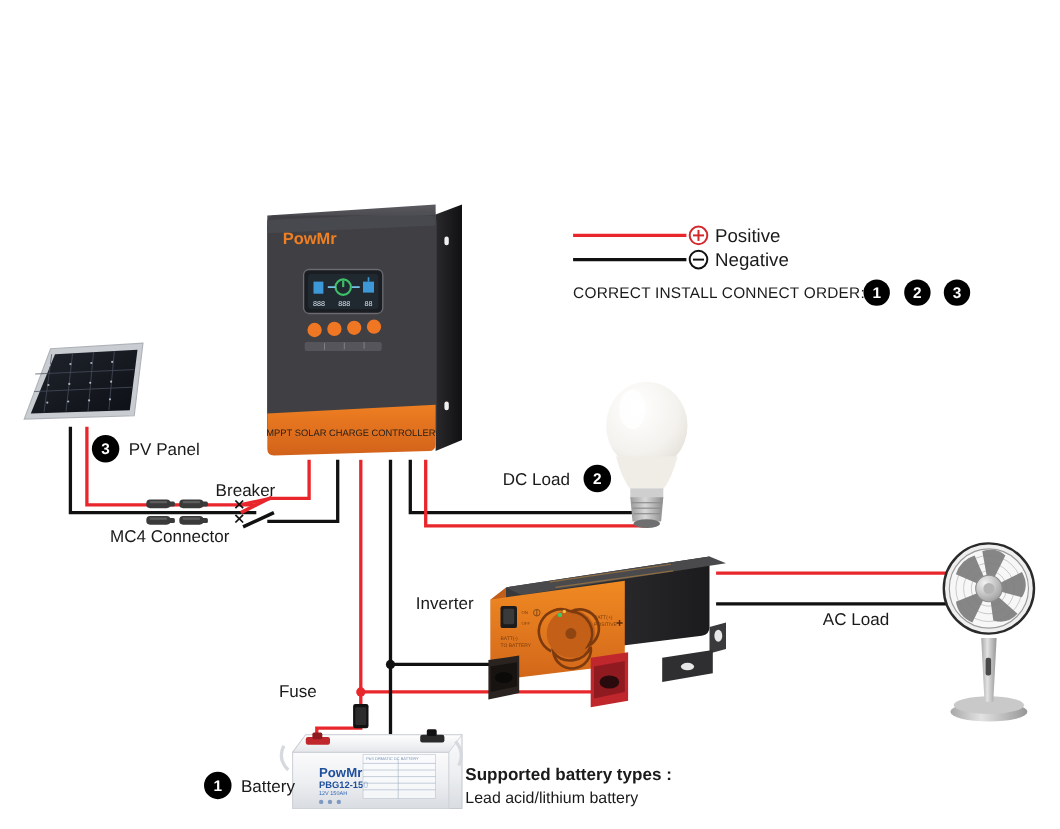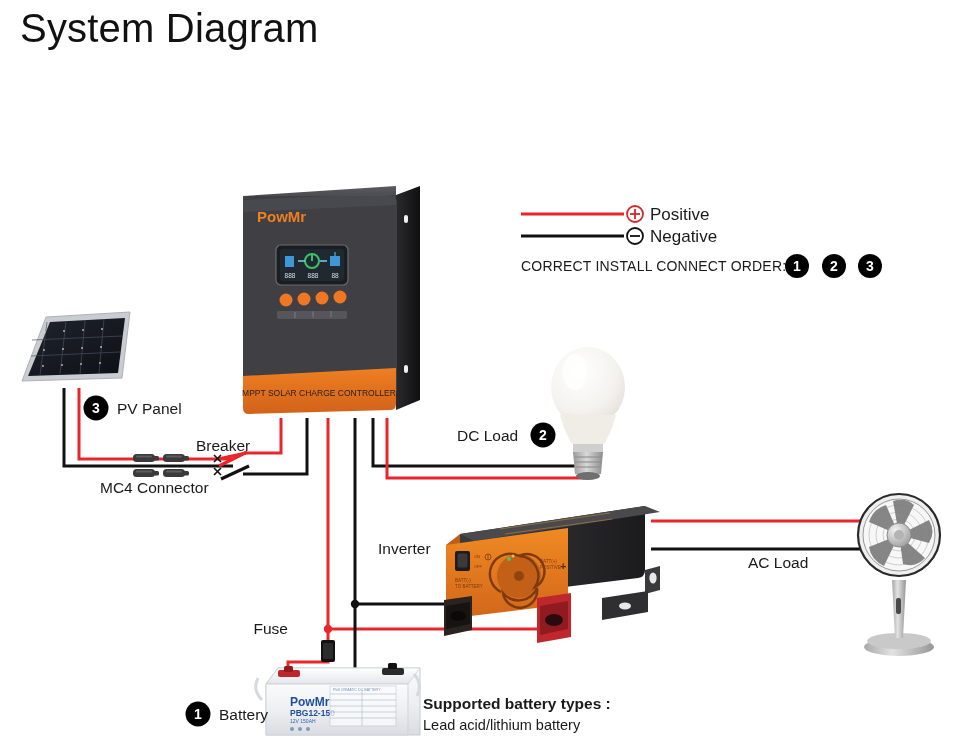--- a/index.html
+++ b/index.html
@@ -23,21 +23,20 @@
   .lbl-bold{font-weight:bold;}
   .num-txt{font-family:"Liberation Sans","DejaVu Sans",sans-serif;fill:#ffffff;font-weight:bold;font-size:14px;}
   .wire-red{stroke:#e8262b;fill:none;}
   .wire-blk{stroke:#111111;fill:none;}
 </style>
 </head>
 <body>
 
 <div id="stage">
 
-  <div class="page-title">System Diagram</div>
 
   <svg class="diagram" viewBox="0 0 964 754">
     <defs>
       <linearGradient id="gradCtrlBody" x1="0" y1="0" x2="1" y2="0">
         <stop offset="0" stop-color="#3b3b3d"></stop>
         <stop offset="0.55" stop-color="#45454a"></stop>
         <stop offset="1" stop-color="#303033"></stop>
       </linearGradient>
       <linearGradient id="gradCtrlTop" x1="0" y1="0" x2="0" y2="1">
         <stop offset="0" stop-color="#5a5a60"></stop>

